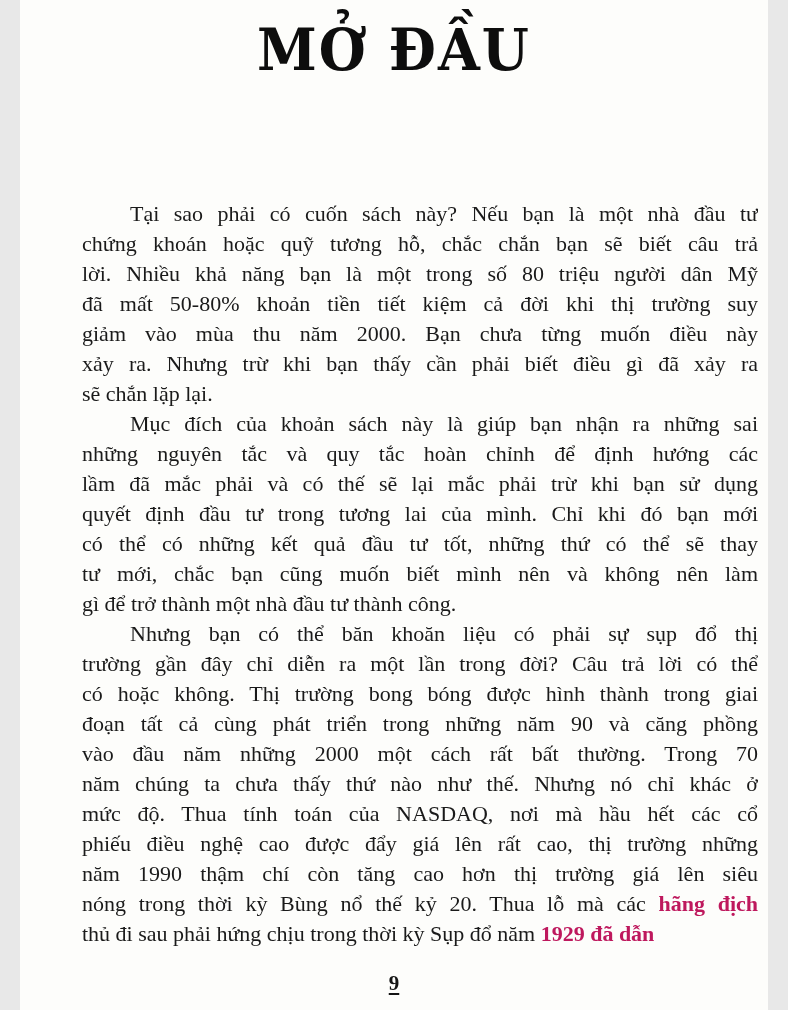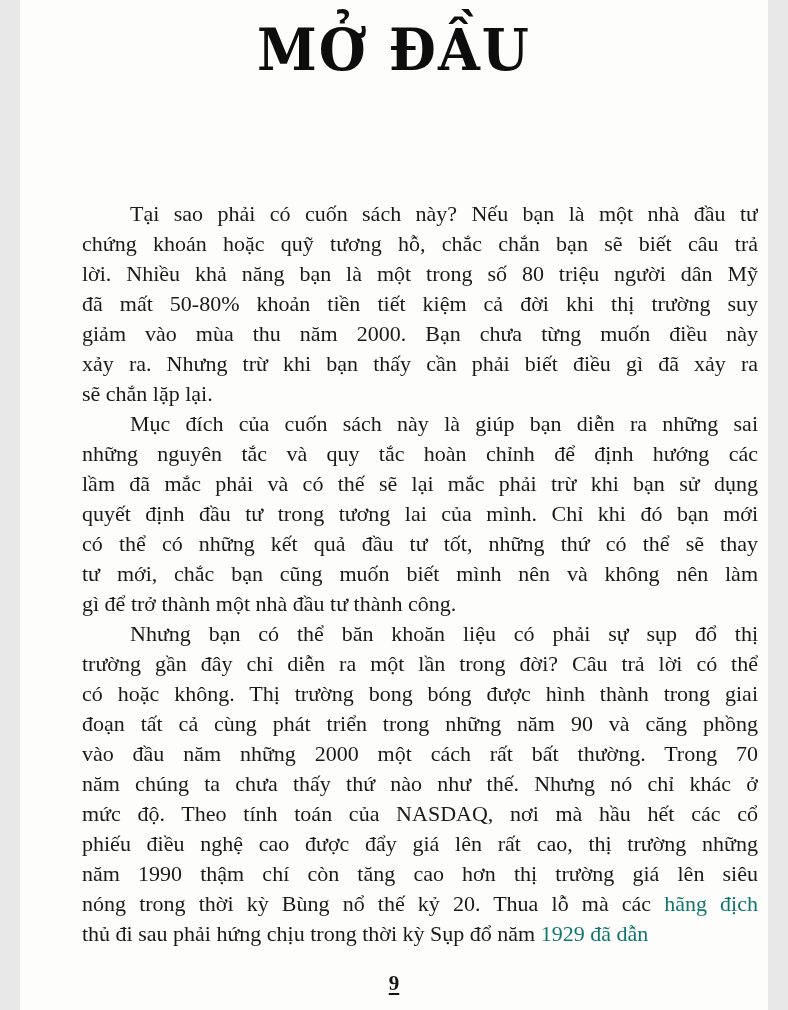--- a/index.html
+++ b/index.html
@@ -44,21 +44,21 @@
   .paragraph{margin:0;}
   .line{
     text-align:justify;
     text-align-last:justify;
     white-space:normal;
     height:30px;
     overflow:hidden;
   }
   .line.first{text-indent:48px;}
   .line.last{text-align-last:left;}
-  .bold{font-weight:400;color:#0f766e;}
+  .bold{font-weight:700;color:#be185d;}
   .pagenum{
     position:absolute;
     top:971px;
     left:0;
     right:0;
     text-align:center;
     font-size:21px;
     font-weight:600;
     color:#141414;
   }
@@ -76,36 +76,36 @@
       <div class="paragraph">
         <div class="line first">Tại sao phải có cuốn sách này? Nếu bạn là một nhà đầu tư</div>
         <div class="line">chứng khoán hoặc quỹ tương hỗ, chắc chắn bạn sẽ biết câu trả</div>
         <div class="line">lời. Nhiều khả năng bạn là một trong số 80 triệu người dân Mỹ</div>
         <div class="line">đã mất 50-80% khoản tiền tiết kiệm cả đời khi thị trường suy</div>
         <div class="line">giảm vào mùa thu năm 2000. Bạn chưa từng muốn điều này</div>
         <div class="line">xảy ra. Nhưng trừ khi bạn thấy cần phải biết điều gì đã xảy ra</div>
         <div class="line last">sẽ chắn lặp lại.</div>
       </div>
       <div class="paragraph">
-        <div class="line first">Mục đích của cuốn sách này là giúp bạn diễn ra những sai</div>
+        <div class="line first">Mục đích của khoản sách này là giúp bạn nhận ra những sai</div>
         <div class="line">những nguyên tắc và quy tắc hoàn chỉnh để định hướng các</div>
         <div class="line">lầm đã mắc phải và có thế sẽ lại mắc phải trừ khi bạn sử dụng</div>
         <div class="line">quyết định đầu tư trong tương lai của mình. Chỉ khi đó bạn mới</div>
         <div class="line">có thể có những kết quả đầu tư tốt, những thứ có thể sẽ thay</div>
         <div class="line">tư mới, chắc bạn cũng muốn biết mình nên và không nên làm</div>
         <div class="line last">gì để trở thành một nhà đầu tư thành công.</div>
       </div>
       <div class="paragraph">
         <div class="line first">Nhưng bạn có thể băn khoăn liệu có phải sự sụp đổ thị</div>
         <div class="line">trường gần đây chỉ diễn ra một lần trong đời? Câu trả lời có thể</div>
         <div class="line">có hoặc không. Thị trường bong bóng được hình thành trong giai</div>
         <div class="line">đoạn tất cả cùng phát triển trong những năm 90 và căng phồng</div>
         <div class="line">vào đầu năm những 2000 một cách rất bất thường. Trong 70</div>
         <div class="line">năm chúng ta chưa thấy thứ nào như thế. Nhưng nó chỉ khác ở</div>
-        <div class="line">mức độ. Theo tính toán của NASDAQ, nơi mà hầu hết các cổ</div>
+        <div class="line">mức độ. Thua tính toán của NASDAQ, nơi mà hầu hết các cổ</div>
         <div class="line">phiếu điều nghệ cao được đẩy giá lên rất cao, thị trường những</div>
         <div class="line">năm 1990 thậm chí còn tăng cao hơn thị trường giá lên siêu</div>
         <div class="line"><span>nóng trong thời kỳ Bùng nổ thế kỷ 20. Thua lỗ mà các </span><span class="bold">hãng địch</span></div>
         <div class="line last"><span>thủ đi sau phải hứng chịu trong thời kỳ Sụp đổ năm </span><span class="bold">1929 đã dẫn</span></div>
       </div>
     </main>
   <footer class="pagenum">
     <span>9</span>
   </footer>
 </div>

